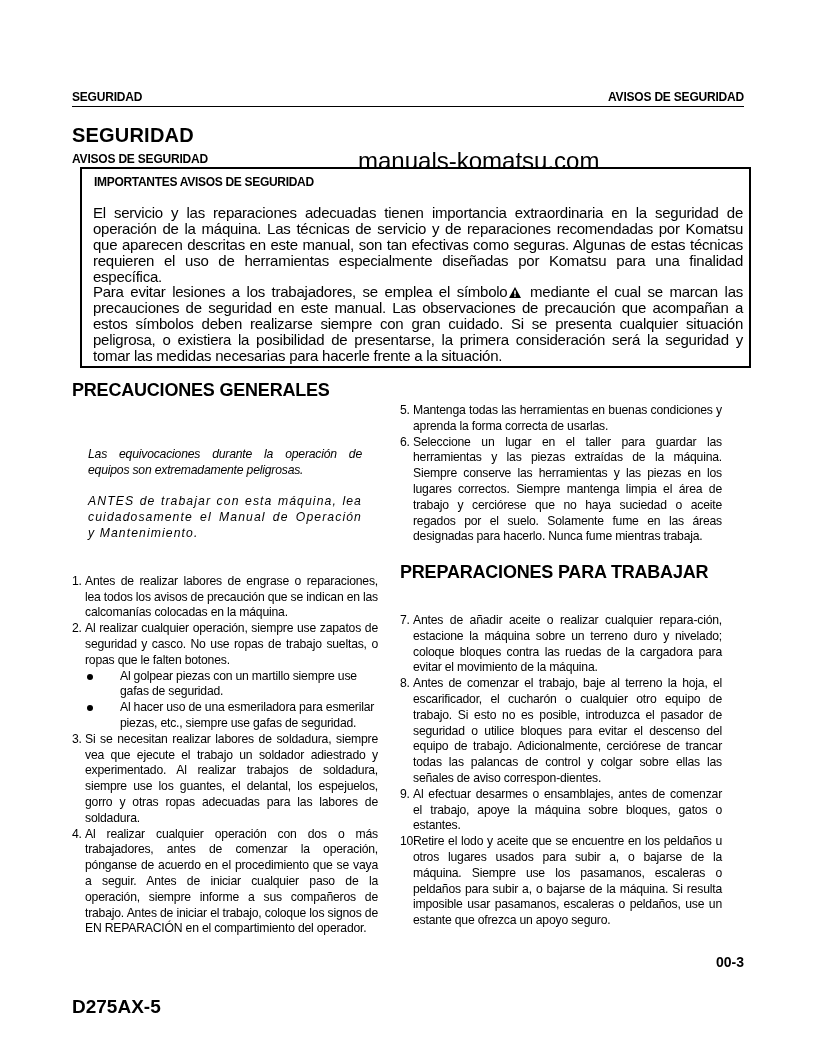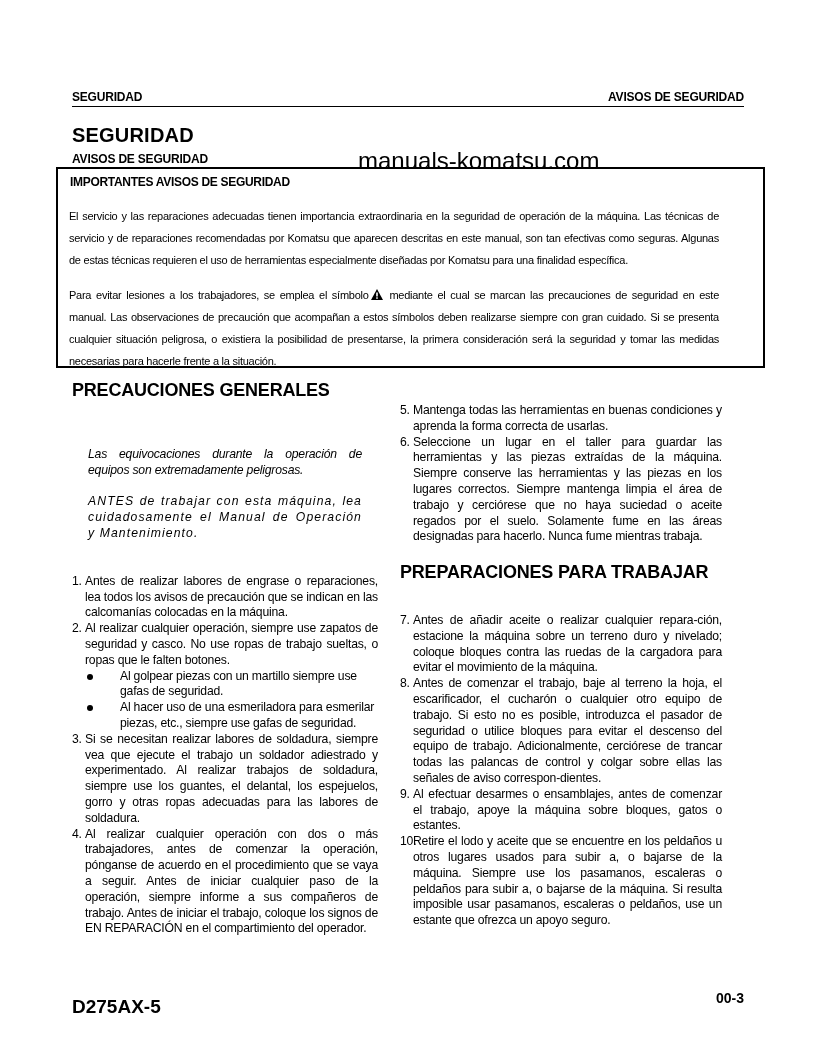--- a/index.html
+++ b/index.html
@@ -23,29 +23,29 @@
   }
   .subtitle {
     position: absolute; left: 72px; top: 152px; font-size: 12px; font-weight: bold;
     letter-spacing: -0.2px;
   }
   .watermark {
     position: absolute; left: 358px; top: 147px; font-size: 24px; font-weight: normal;
     letter-spacing: 0px;
   }
   .notice-box {
-    position: absolute; left: 56px; top: 167px; width: 667px; height: 197px;
-    border: 2px solid #000; box-sizing: content-box; padding-left: 38px;
+    position: absolute; left: 80px; top: 167px; width: 667px; height: 197px;
+    border: 2px solid #000; box-sizing: content-box;
   }
   .notice-title {
     position: absolute; left: 12px; top: 6px; font-size: 12px; font-weight: bold;
     letter-spacing: -0.3px;
   }
   .notice-p {
-    position: absolute; left: 11px; width: 650px; font-size: 11px; line-height: 22px;
+    position: absolute; left: 11px; width: 650px; font-size: 15px; line-height: 16px;
     text-align: justify; letter-spacing: -0.25px;
   }
   .notice-p1 { top: 36px; }
   .notice-p2 { top: 115px; }
   .warn-icon {
     display: inline-block; width: 12px; height: 11px; vertical-align: -1px; margin: 0 2px;
   }
   .col {
     position: absolute; font-size: 12.2px; line-height: 15.8px; letter-spacing: -0.2px;
   }
@@ -61,21 +61,21 @@
   .bullet { position: relative; padding-left: 48px; text-align: left; }
   .bullet .dot {
     position: absolute; left: 15px; top: 5px; width: 6px; height: 6px; border-radius: 50%; background: #000;
   }
   .gap16 { height: 16px; }
   .gap20 { height: 20px; }
   .footer-left {
     position: absolute; left: 72px; top: 996px; font-size: 19px; font-weight: bold;
   }
   .footer-right {
-    position: absolute; right: 72px; top: 990px; font-size: 14px; font-weight: bold;
+    position: absolute; right: 72px; top: 954px; font-size: 14px; font-weight: bold;
   }
 </style>
 </head>
 <body>
 
 <div class="hdr-left">SEGURIDAD</div>
 <div class="hdr-right">AVISOS DE SEGURIDAD</div>
 <div class="hdr-rule"></div>
 
 <div class="title">SEGURIDAD</div>

